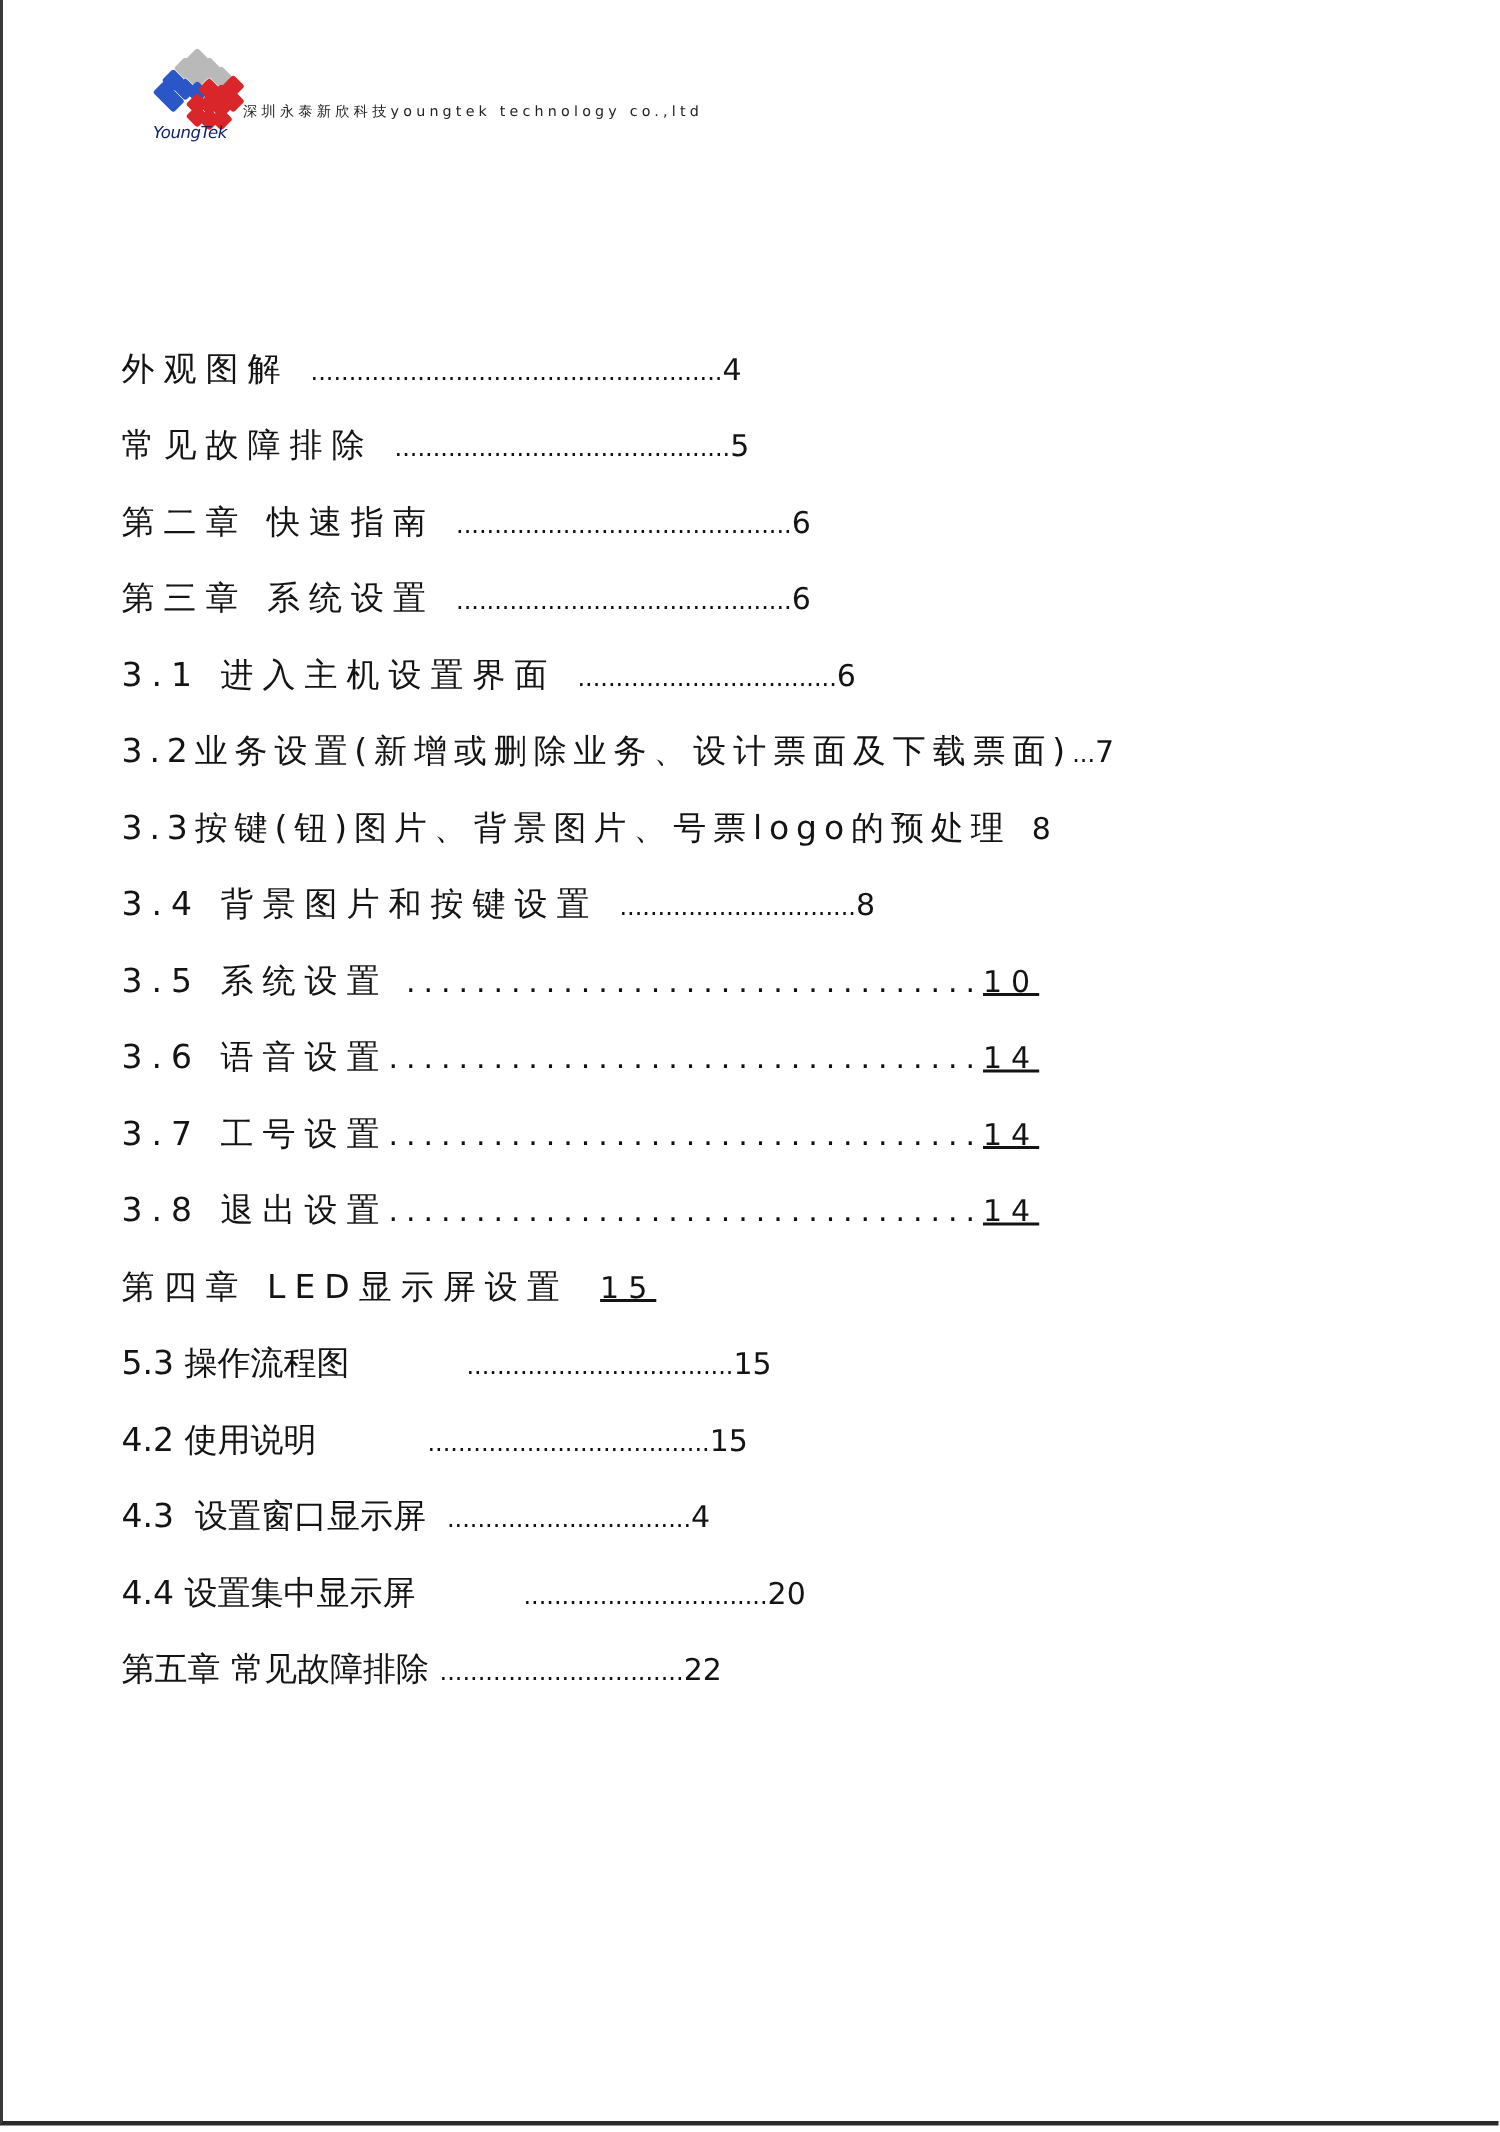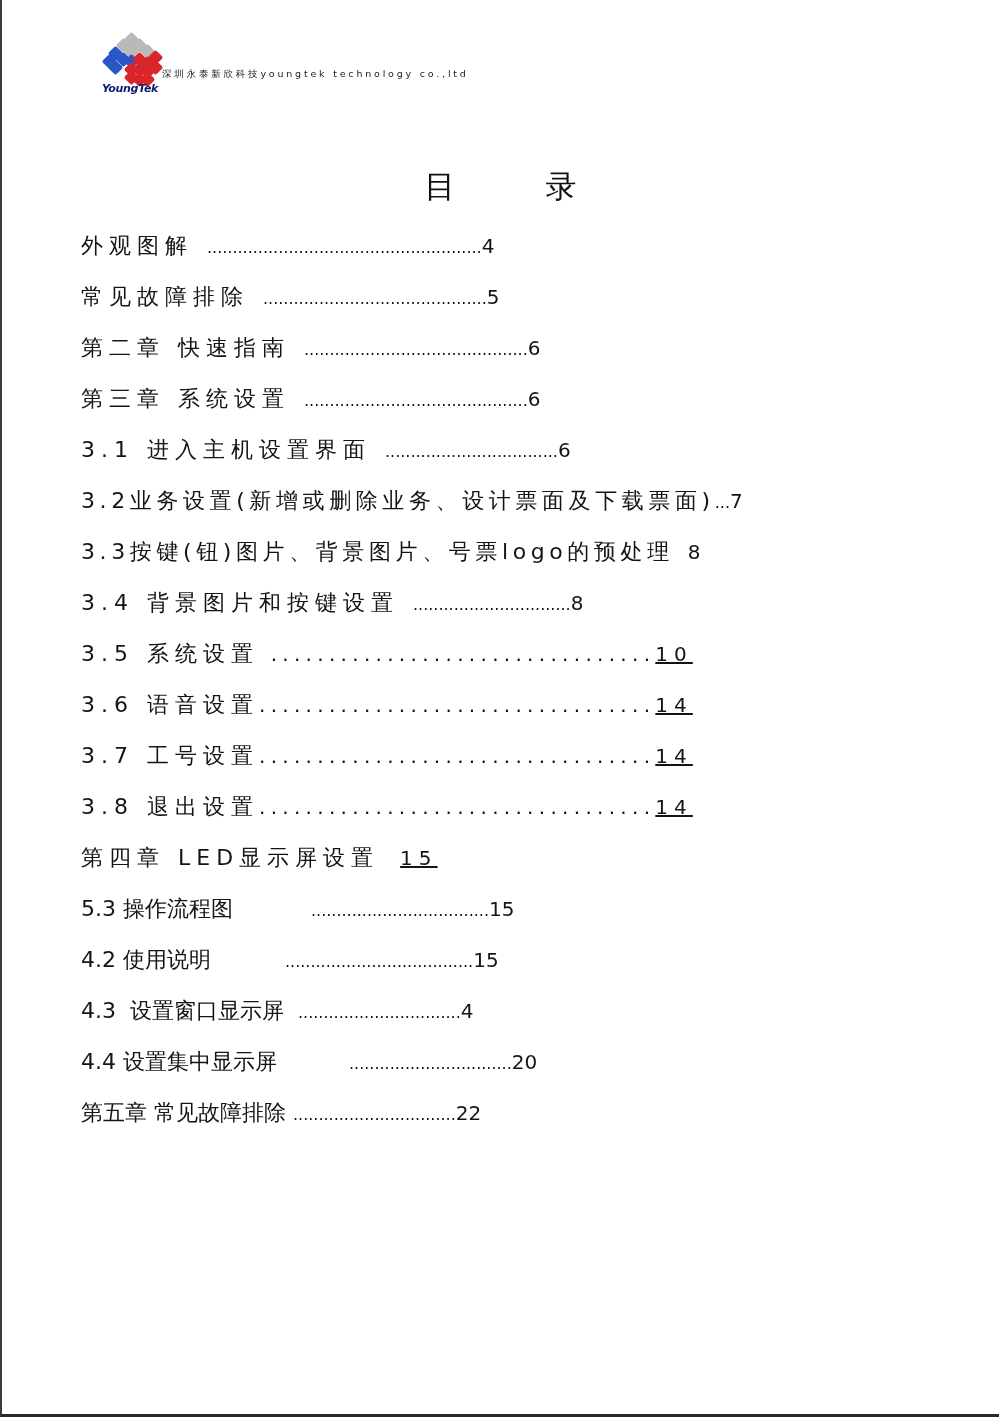--- a/index.html
+++ b/index.html
@@ -6,21 +6,21 @@
     body { width: 1000px; height: 1421px; position: relative; overflow: hidden;
       font-family: "DejaVu Sans", "Liberation Sans", sans-serif; color: #111; }
     .page { position: absolute; left: 0; top: 0; width: 999px; height: 1417px;
       border-left: 2px solid #3a3a3a; border-bottom: 3px solid #2a2a2a; box-sizing: border-box; background: #fff; }
 
     
     .header { position: absolute; left: 100px; top: 34px; height: 62px; width: 480px; }
     .logo-grid { position: absolute; left: 2px; top: 0; width: 58px; height: 50px; }
     .logo-grid span { position: absolute; width: 11px; height: 11px; transform: rotate(45deg); border-radius: 2px; }
     .logo-word { position: absolute; left: 0; top: 48px; font-family: "DejaVu Sans", sans-serif;
-      font-style: italic; font-weight: bold; font-size: 11px; color: #10206e; letter-spacing: -0.3px; }
+      font-style: italic; font-weight: normal; font-size: 11px; color: #10206e; letter-spacing: -0.3px; }
     .company { position: absolute; left: 60px; top: 34px; font-size: 9.5px; color: #222;
       letter-spacing: 2.8px; white-space: nowrap; font-family: "DejaVu Sans", sans-serif; }
 
     
     .toc-title { position: absolute; top: 166px; left: 0; width: 100%; text-align: center;
       font-size: 31px; letter-spacing: 40px; padding-left: 40px; box-sizing: border-box; color: #111;
       font-family: "DejaVu Sans", sans-serif; }
 
     
     .toc { position: absolute; left: 79px; top: 228px; width: 860px; }
@@ -58,21 +58,20 @@
         <span style="left: 38px; top: 32px; background: rgb(217, 38, 43);"></span>
         <span style="left: 46px; top: 28px; background: rgb(217, 38, 43);"></span>
         <span style="left: 30px; top: 40px; background: rgb(217, 38, 43);"></span>
         <span style="left: 22px; top: 38px; background: rgb(217, 38, 43);"></span>
         <span style="left: 38px; top: 40px; background: rgb(217, 38, 43);"></span>
       </div>
     <div class="logo-word">YoungTek</div>
     <div class="company">深圳永泰新欣科技youngtek technology co.,ltd</div>
   </div>
 
-  <div class="toc-title">目 录</div>
 
   <div class="toc">
     <div class="entry" style="top:0px">
       <span class="label">外观图解</span>&nbsp;&nbsp;<span class="dots">......................................................</span><span class="page-num">4</span>
     </div>
     <div class="entry" style="top:51px">
       <span class="label">常见故障排除</span>&nbsp;&nbsp;<span class="dots">............................................</span><span class="page-num">5</span>
     </div>
     <div class="entry" style="top:102px">
       <span class="label">第二章 快速指南</span>&nbsp;&nbsp;<span class="dots">............................................</span><span class="page-num">6</span>

